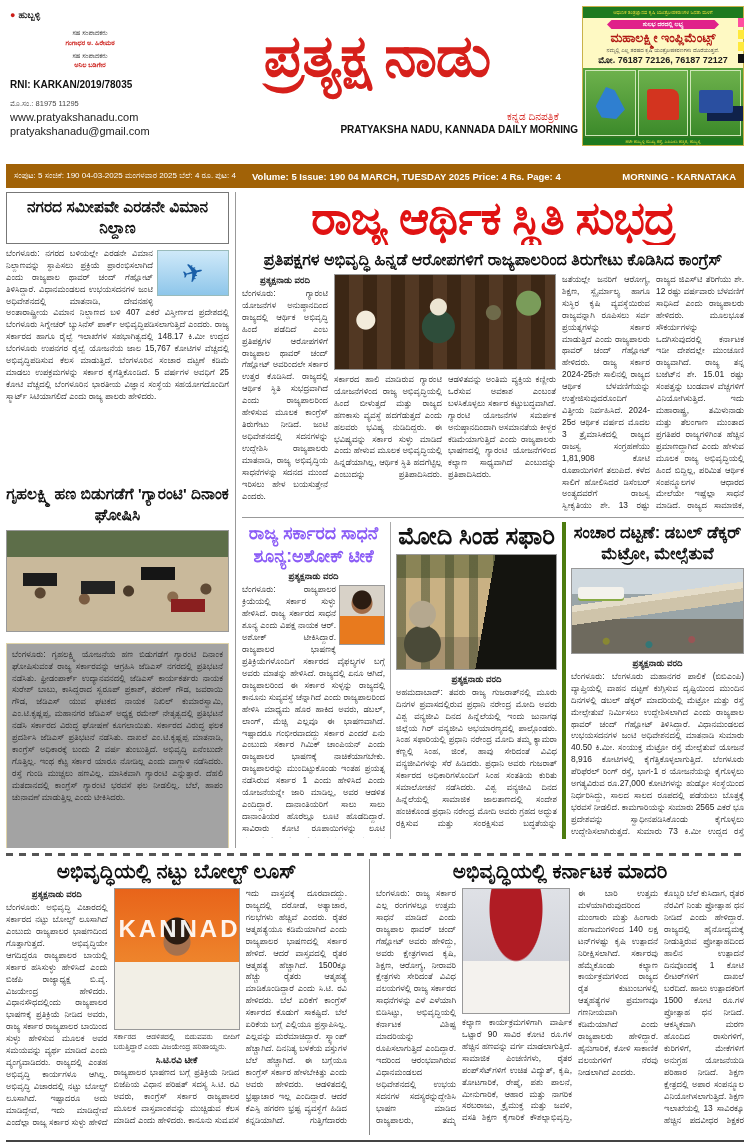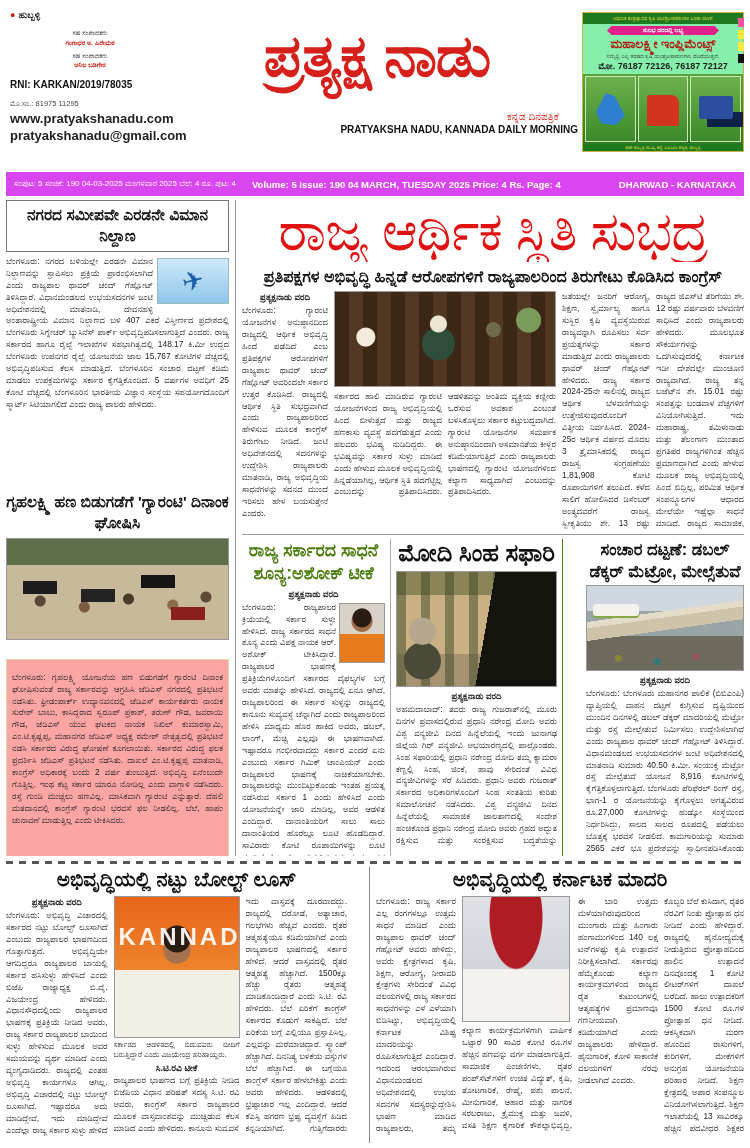--- a/index.html
+++ b/index.html
@@ -12,32 +12,32 @@
   
   .header { display:flex; height:150px; position:relative; }
   .mast-left { width:166px; padding:4px 2px 0 4px; }
   .city-line { font-size:9px; font-weight:bold; color:#222; }
   .city-line .dot { color:#cc1c17; font-size:9px; margin-right:3px; }
   .ed-block { text-align:center; margin-top:7px; line-height:1.5; }
   .ed-title { font-size:6.5px; color:#333; display:block; }
   .ed-name  { font-size:6.5px; color:#cc1c17; font-weight:bold; display:block; margin-bottom:3px; }
   .rni { font-size:10px; font-weight:bold; color:#111; margin-top:9px; }
   .phone-line { font-size:7.5px; color:#444; margin-top:9px; }
-  .web-line, .email-line { font-size:13px; font-weight:bold; color:#222; margin-top:2px; }
+  .web-line, .email-line { font-size:11px; font-weight:normal; color:#222; margin-top:2px; }
   .mast-center { flex:1; text-align:center; padding-top:6px; }
   .paper-title {
     color:#d6201b; font-weight:bold; font-size:58px; line-height:1.55;
     font-family:"Liberation Serif", serif; letter-spacing:-1px; white-space:nowrap;
   }
   .sub-kn { color:#d6201b; font-size:10.5px; text-align:right; padding-right:23px; margin-top:8px; }
   .sub-en { color:#111; font-size:10px; font-weight:bold; text-align:right; padding-right:4px; margin-top:1px; }
   
   .mast-ad {
-    width:162px; border:1px solid #c9b24a; background:#86efac;
-    display:flex; flex-direction:column; overflow:hidden; margin-top:6px; height:140px;
+    width:162px; border:1px solid #c9b24a; background:#fef9c3;
+    display:flex; flex-direction:column; overflow:hidden; margin-top:0; height:140px;
   }
   .ad-top-strip { background:#1e7a1f; color:#ffe93c; font-size:5px; text-align:center; padding:2px 1px; }
   .ad-ribbon {
     background:#e0218a; color:#fff; font-size:6px; font-weight:bold; text-align:center;
     width:70%; margin:2px auto 0; padding:1px 0;
     clip-path:polygon(4% 0,96% 0,100% 50%,96% 100%,4% 100%,0 50%);
   }
   .ad-name { color:#b01510; font-size:12.5px; font-weight:bold; text-align:center; margin-top:2px; }
   .ad-tagline { font-size:5.5px; color:#333; text-align:center; margin-top:1px; padding:0 2px; }
   .ad-phone { font-size:9px; font-weight:bold; color:#1c1c1c; text-align:center; margin-top:1px; }
@@ -45,21 +45,21 @@
   .ad-cell { flex:1; border:1px solid #cfe6b8; position:relative; background:linear-gradient(180deg,#6db14c,#3c8a2a); }
   .shape-plough { position:absolute; left:20%; top:25%; width:60%; height:50%; background:#2f7fd0; clip-path:polygon(0 60%,35% 0,65% 10%,100% 70%,70% 100%,20% 95%); }
   .shape-tiller { position:absolute; left:18%; top:28%; width:64%; height:48%; background:#d3341f; border-radius:3px 8px 2px 2px; }
   .shape-trailer { position:absolute; left:15%; top:30%; width:70%; height:36%; background:#2a4fa0; border-radius:2px; box-shadow:4px 12px 0 -4px #10224a, 18px 12px 0 -4px #10224a; }
   .ad-bottom-strip { background:#1e7a1f; color:#ffe93c; font-size:4.5px; text-align:center; padding:1px; }
   
   .color-strip { position:absolute; right:0; top:12px; width:6px; }
   .color-strip div { width:6px; height:9px; margin-bottom:3px; }
   
   .infobar {
-    margin-top:16px; background:#d946ef; color:#fff; height:24px;
+    margin-top:8px; background:#a16207; color:#fff; height:24px;
     display:flex; align-items:center; padding:0 8px; gap:16px; overflow:hidden;
   }
   .infobar .kn { font-size:8px; white-space:nowrap; }
   .infobar .en { font-size:9.5px; font-weight:bold; white-space:nowrap; }
   .infobar .region { font-size:9.5px; font-weight:bold; margin-left:auto; white-space:nowrap; }
   
   .content { display:flex; height:656px; overflow:hidden; margin-top:4px; }
   .bodytext { font-size:8.4px; line-height:1.42; text-align:justify; color:#222; overflow:hidden; }
   .byline { font-size:8.5px; font-weight:bold; text-align:center; display:block; margin-bottom:2px; }
   .photo { position:relative; overflow:hidden; border:1px solid #999; }
@@ -77,46 +77,46 @@
     background:
       radial-gradient(circle at 15% 62%, #5a4632 0 5px, transparent 6px),
       radial-gradient(circle at 35% 68%, #7a5c42 0 5px, transparent 6px),
       radial-gradient(circle at 55% 60%, #4a3a2a 0 5px, transparent 6px),
       radial-gradient(circle at 75% 66%, #8a6c4e 0 5px, transparent 6px),
       radial-gradient(circle at 90% 58%, #5f4a35 0 5px, transparent 6px),
       linear-gradient(180deg,#5d6e49 0 26%, #c9b99b 26% 100%);
   }
   .protest-photo::after { content:""; position:absolute; width:34px; height:13px; background:#1c1c1c; left:16px; top:42px;
     box-shadow:58px 8px 0 #222, 118px -6px 0 #151515, 148px 26px 0 #8a1f1f; }
-  .sb-body { background:#fca5a5; border:1px solid #e0d4a8; padding:12px 5px; margin-top:19px; height:206px; }
+  .sb-body { background:#a3a3a3; border:1px solid #e0d4a8; padding:5px 5px; margin-top:11px; height:206px; }
   
   .main-area { flex:1; padding-left:6px; overflow:hidden; }
-  .main-h1 { color:#e01313; font-size:54px; font-weight:normal; text-align:center; line-height:1.15; white-space:nowrap; overflow:hidden; letter-spacing:-1px; }
+  .main-h1 { color:#e01313; font-size:46px; font-weight:bold; text-align:center; line-height:1.15; white-space:nowrap; overflow:hidden; letter-spacing:-1px; }
   .main-h2 { font-size:16px; font-weight:bold; text-align:center; margin:6px 0 5px; color:#111; }
   .ms-body { display:flex; gap:6px; height:238px; overflow:hidden; }
   .ms-c1 { width:86px; }
   .ms-mid { width:222px; }
   .assembly-photo { width:222px; height:96px;
     background:
       radial-gradient(circle at 14% 48%, #f3ecdc 0 9px, transparent 10px),
       radial-gradient(circle at 47% 34%, #ece5d2 0 8px, transparent 9px),
       radial-gradient(circle at 47% 55%, #2e4d3a 0 16px, transparent 17px),
       radial-gradient(circle at 72% 40%, #6e6a4a 0 7px, transparent 8px),
       radial-gradient(circle at 88% 30%, #7a9c5a 0 12px, transparent 13px),
       repeating-linear-gradient(90deg,#3c2715 0 14px,#523823 14px 28px);
   }
   .ms-2col { column-count:2; column-gap:6px; margin-top:4px; height:136px; overflow:hidden; }
   .ms-c3, .ms-c4 { flex:1; }
   
   .mid-band { display:flex; border-top:1px solid #999; margin-top:5px; padding-top:4px; height:322px; overflow:hidden; }
   .mid-col { overflow:hidden; }
   .m1 { width:148px; padding-right:5px; }
   .m2 { width:172px; border-left:1px solid #aaa; padding:0 5px; }
-  .m3 { flex:1; border-left:1px solid #4d7c0f; padding-left:23px; }
-  .m1 h3 { font-size:17.5px; font-weight:bold; text-align:center; line-height:1.3; color:#4d7c0f; }
+  .m3 { flex:1; border-left:4px solid #4d7c0f; padding-left:5px; }
+  .m1 h3 { font-size:17.5px; font-weight:bold; text-align:center; line-height:1.3; color:#8b5cf6; }
   .m2 h3 { font-size:24px; font-weight:bold; text-align:center; line-height:1.2; color:#111; }
   .m3 h3 { font-size:16.5px; font-weight:bold; text-align:center; line-height:1.3; color:#111; }
   .ashok-photo { float:right; width:46px; height:60px; margin:1px 0 2px 3px;
     background:
       radial-gradient(circle at 50% 24%, #2b1c12 0 9px, transparent 10px),
       radial-gradient(circle at 50% 30%, #a06c48 0 10px, transparent 11px),
       linear-gradient(180deg,#d8d2c8 0 52%, #e87a1e 52% 100%);
   }
   .safari-photo { width:100%; height:116px; margin-top:3px;
     background:
@@ -211,21 +211,21 @@
       <div style="background:#ff4fa0"></div>
       <div style="background:#ffe93c"></div>
       <div style="background:#ffe93c"></div>
       <div style="background:#111"></div>
     </div>
   </div>
 
   <div class="infobar">
     <span class="kn">ಸಂಪುಟ: 5   ಸಂಚಿಕೆ: 190   04-03-2025 ಮಂಗಳವಾರ 2025   ಬೆಲೆ: 4 ರೂ.   ಪುಟ: 4</span>
     <span class="en">Volume: 5    Issue: 190  04 MARCH,  TUESDAY 2025   Price: 4 Rs.  Page: 4</span>
-    <span class="region">DHARWAD - KARNATAKA</span>
+    <span class="region">MORNING - KARNATAKA</span>
   </div>
 
   <div class="content">
 
     <div class="sidebar">
       <div class="sa-headbox">ನಗರದ ಸಮೀಪವೇ ಎರಡನೇ ವಿಮಾನ ನಿಲ್ದಾಣ</div>
       <div class="sa-body bodytext">
         <span class="plane-thumb photo"><span>✈</span></span>
         <span>ಬೆಂಗಳೂರು: ನಗರದ ಬಳಿಯಲ್ಲೇ ಎರಡನೇ ವಿಮಾನ ನಿಲ್ದಾಣವನ್ನು ಸ್ಥಾಪಿಸಲು ಪ್ರಕ್ರಿಯೆ ಪ್ರಾರಂಭಿಸಲಾಗಿದೆ ಎಂದು ರಾಜ್ಯಪಾಲ ಥಾವರ್ ಚಂದ್ ಗೆಹ್ಲೋಟ್ ತಿಳಿಸಿದ್ದಾರೆ. ವಿಧಾನಮಂಡಲದ ಉಭಯಸದನಗಳ ಜಂಟಿ ಅಧಿವೇಶನದಲ್ಲಿ ಮಾತನಾಡಿ, ದೇವನಹಳ್ಳಿ ಅಂತಾರಾಷ್ಟ್ರೀಯ ವಿಮಾನ ನಿಲ್ದಾಣದ ಬಳಿ 407 ಎಕರೆ ವಿಸ್ತೀರ್ಣದ ಪ್ರದೇಶದಲ್ಲಿ ಬೆಂಗಳೂರು ಸಿಗ್ನೇಚರ್ ಬ್ಯುಸಿನೆಸ್ ಪಾರ್ಕ್ ಅಭಿವೃದ್ಧಿಪಡಿಸಲಾಗುತ್ತಿದೆ ಎಂದರು. ರಾಜ್ಯ ಸರ್ಕಾರದ ಹಾಗೂ ರೈಲ್ವೆ ಇಲಾಖೆಗಳ ಸಹಭಾಗಿತ್ವದಲ್ಲಿ 148.17 ಕಿ.ಮೀ ಉದ್ದದ ಬೆಂಗಳೂರು ಉಪನಗರ ರೈಲ್ವೆ ಯೋಜನೆಯ ಜಾಲ 15,767 ಕೋಟಿಗಳ ವೆಚ್ಚದಲ್ಲಿ ಅಭಿವೃದ್ಧಿಪಡಿಸುವ ಕೆಲಸ ಮಾಡುತ್ತಿದೆ. ಬೆಂಗಳೂರಿನ ಸಂಚಾರ ದಟ್ಟಣೆ ಕಡಿಮೆ ಮಾಡಲು ಉಪಕ್ರಮಗಳನ್ನು ಸರ್ಕಾರ ಕೈಗೆತ್ತಿಕೊಂಡಿದೆ. 5 ವರ್ಷಗಳ ಅವಧಿಗೆ 25 ಕೋಟಿ ವೆಚ್ಚದಲ್ಲಿ ಬೆಂಗಳೂರಿನ ಭಾರತೀಯ ವಿಜ್ಞಾನ ಸಂಸ್ಥೆಯ ಸಹಯೋಗದೊಂದಿಗೆ ಸ್ಮಾರ್ಟ್ ಸಿಟಿಯಾಗಲಿದೆ ಎಂದು ರಾಜ್ಯ ಪಾಲರು ಹೇಳಿದರು.</span>
       </div>

